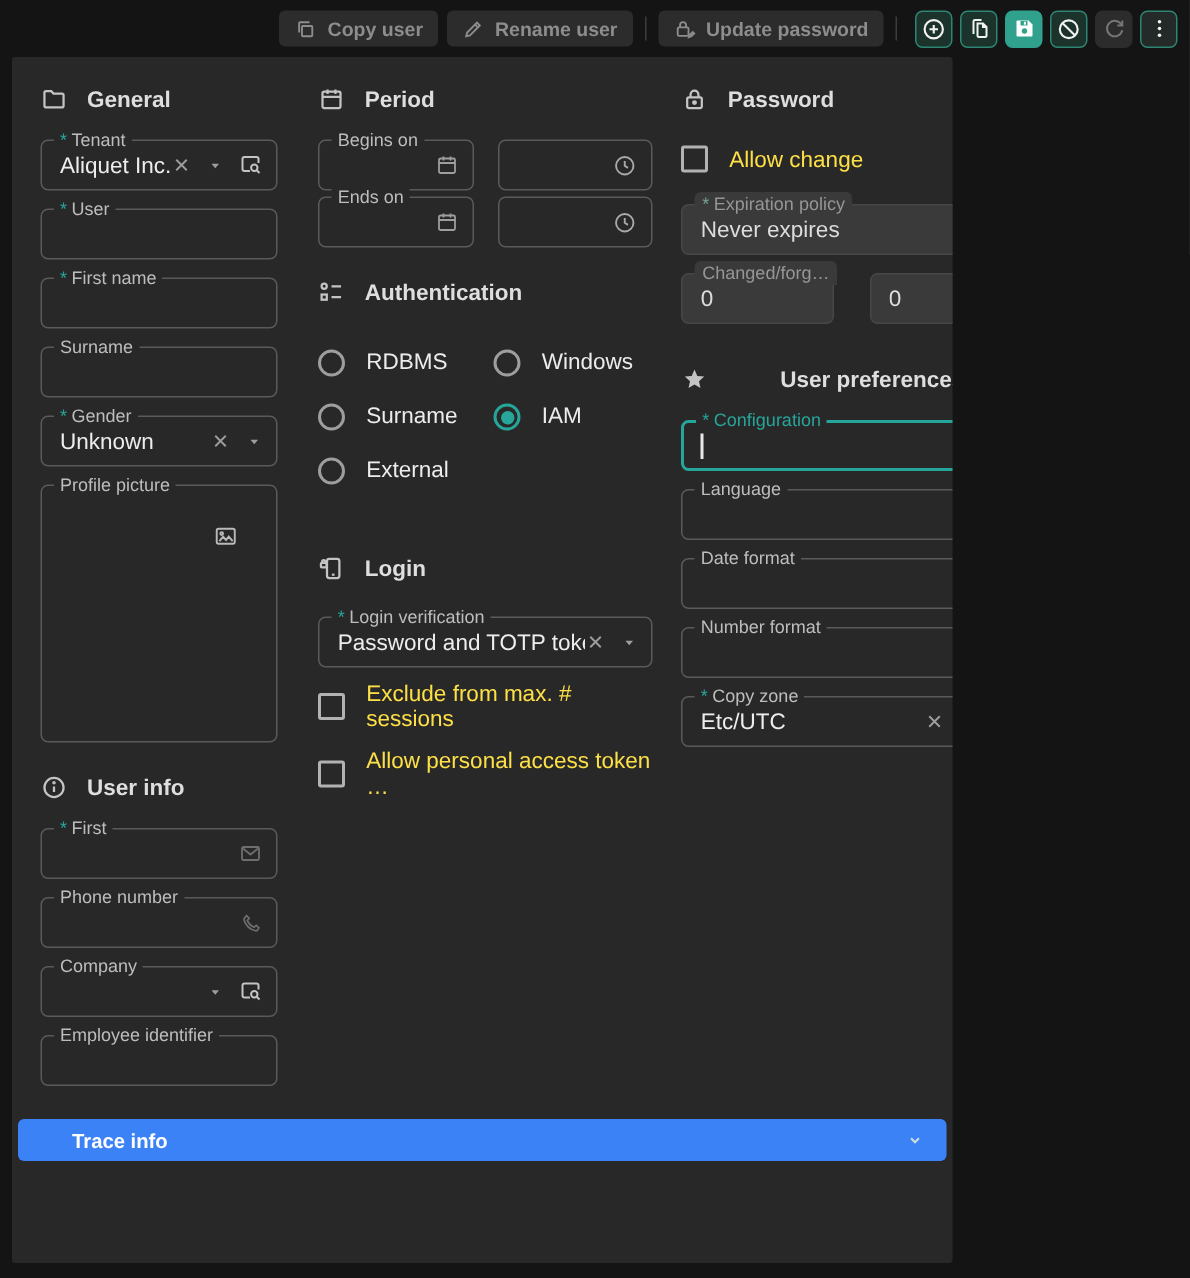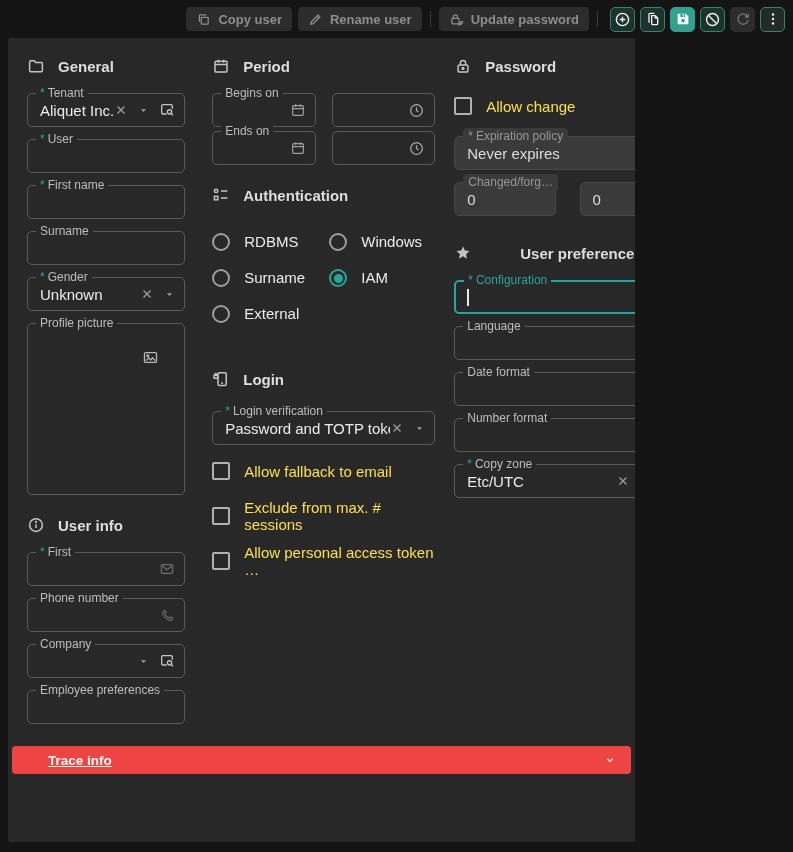--- a/index.html
+++ b/index.html
@@ -121,22 +121,22 @@
   .check-row.dim { color: #808080; }
   .checkbox.ind { background: #575757; border-color: #575757; }
   .checkbox.ind::after {
     content: ""; position: absolute; left: 3px; right: 3px; top: 6px; height: 2.4px;
     background: #a8a8a8; border-radius: 1px;
   }
 
   
   .trace {
     margin: 10px 4px 0; height: 28px; border-radius: 4px;
-    background: #ef4444; display: flex; align-items: center;
-    padding: 0 14px 0 36px; cursor: pointer; text-decoration: underline;
+    background: #3b82f6; display: flex; align-items: center;
+    padding: 0 14px 0 36px; cursor: pointer;
   }
   .trace .ttl { font-size: 13.5px; font-weight: 700; color: #ffffff; flex: 1; }
   .trace .chev { color: #cddfda; }
 
   .mt20 { margin-top: 20px; }
   .mt27 { margin-top: 27px; gap: 48px; }
   .mt46 { margin-top: 46px; }
   .mb20 { margin-bottom: 20px; }
   .mb22 { margin-bottom: 22px; }
   .mb25 { margin-bottom: 25px; }
@@ -343,21 +343,21 @@
           <svg class="bright" width="16" height="16" viewBox="0 0 24 24" fill="none" stroke="currentColor" stroke-width="2">
               <path d="M20 10 V6 a2 2 0 0 0 -2 -2 H6 a2 2 0 0 0 -2 2 v10 a2 2 0 0 0 2 2 h5.5"></path>
               <circle cx="15.8" cy="14.8" r="3.2"></circle>
               <path d="M18.2 17.2 L21 20"></path>
             </svg>
         </span>
       </div>
 
       <div class="field">
         <span class="flabel">
-            <span>Employee preferences</span>
+            <span>Employee identifier</span>
           </span>
         <span class="fvalue"></span>
       </div>
     </div>
 
     <div class="col2">
       <div class="sec-head">
         <svg class="sicon" width="18" height="18" viewBox="0 0 24 24" fill="none" stroke="currentColor" stroke-width="2">
             <rect x="4" y="5.5" width="16" height="14.5" rx="1.5"></rect>
             <path d="M4 10 h16 M8.5 3.5 v4 M15.5 3.5 v4"></path>
@@ -463,24 +463,20 @@
             </svg>
           <svg width="11" height="11" viewBox="0 0 24 24" fill="currentColor">
               <path d="M6.5 9 h11 L12 15.5 z"></path>
             </svg>
         </span>
       </div>
 
       <div class="cb-list">
         <div class="check-row mb25">
           <span class="checkbox"></span>
-          <span>Allow fallback to email</span>
-        </div>
-        <div class="check-row mb25">
-          <span class="checkbox"></span>
           <span>Exclude from max. # sessions</span>
         </div>
         <div class="check-row">
           <span class="checkbox"></span>
           <span>Allow personal access token …</span>
         </div>
       </div>
     </div>
 
     <div class="col3">

